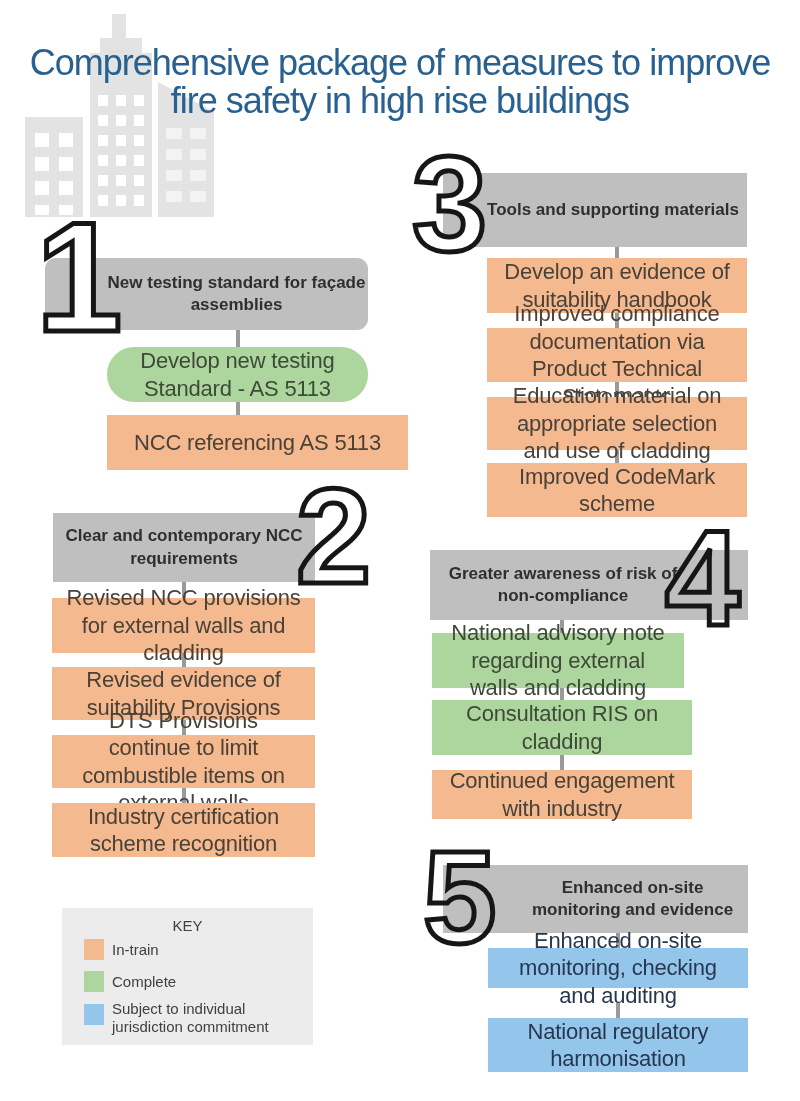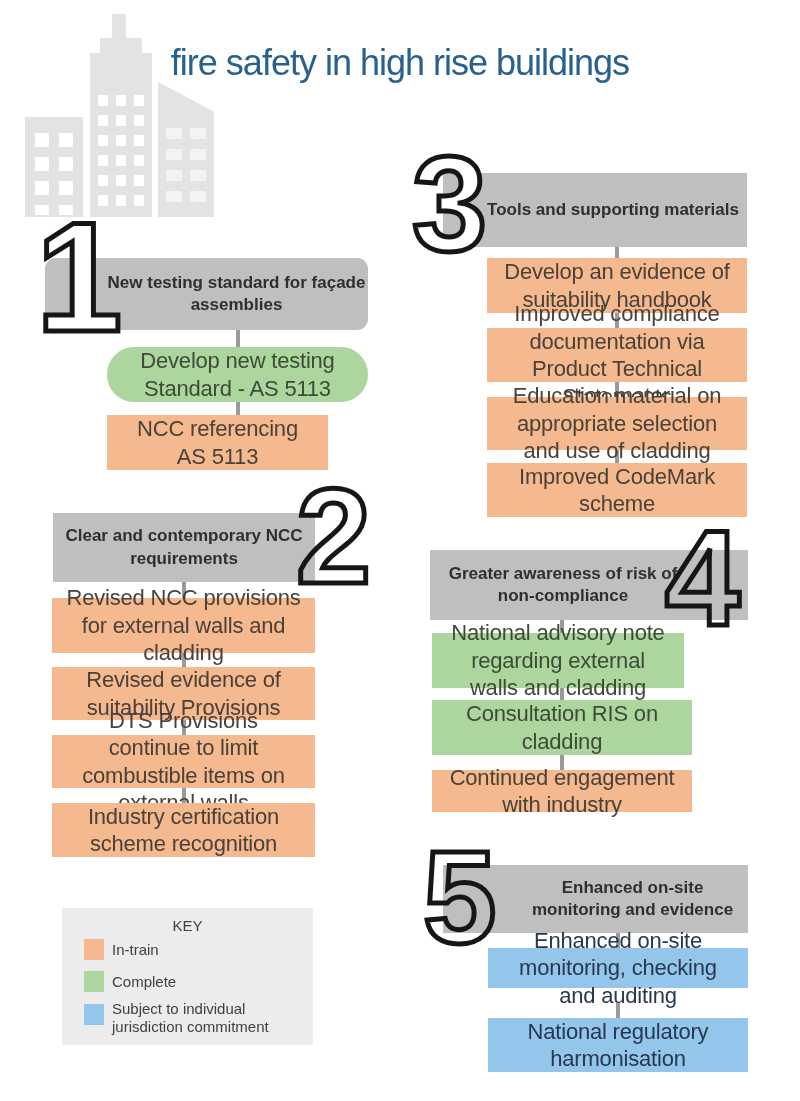--- a/index.html
+++ b/index.html
@@ -51,33 +51,34 @@
     </div>
     <div class="bldg" style="left:158px;top:82px;width:56px;height:135px;clip-path:polygon(0 0,100% 22%,100% 100%,0 100%);">
       <div class="windows win-right"></div>
     </div>
     <div class="bldg" style="left:25px;top:117px;width:58px;height:100px;">
       <div class="windows win-left"></div>
     </div>
   </div>
 
   <div class="title" style="color: rgb(40, 96, 143);">
+    <div>Comprehensive package of measures to improve</div>
     <div>fire safety in high rise buildings</div>
   </div>
 
   <div class="digit fill-white" style="left:36px;top:200px;font-size:155px;">1</div>
   <div class="sec-header" style="left: 45px; top: 258px; width: 323px; height: 72px; padding-left: 60px; box-sizing: border-box; background-color: rgb(191, 191, 191); border-radius: 11px;">
     <span>New testing standard for façade assemblies</span>
   </div>
   <div class="conn" style="left:236px;top:330px;height:17px;"></div>
   <div class="step t-complete" style="left: 107px; top: 347px; width: 261px; height: 55px; background-color: rgb(172, 214, 158); border-radius: 27px;">
     <span>Develop new testing Standard - AS 5113</span>
   </div>
   <div class="conn" style="left:236px;top:402px;height:13px;"></div>
-  <div class="step" style="left: 107px; top: 415px; width: 221px; height: 55px; background-color: rgb(245, 185, 143);">
+  <div class="step" style="left: 107px; top: 415px; width: 301px; height: 55px; background-color: rgb(245, 185, 143);">
     <span>NCC referencing AS 5113</span>
   </div>
 
   <div class="digit" style="left:296px;top:469px;font-size:135px;">2</div>
   <div class="sec-header" style="left: 53px; top: 513px; width: 262px; height: 69px; padding: 0px 10px; box-sizing: border-box; background-color: rgb(191, 191, 191);">
     <span>Clear and contemporary NCC requirements</span>
   </div>
   <div class="conn" style="left:182px;top:582px;height:16px;"></div>
   <div class="step" style="left: 52px; top: 598px; width: 263px; height: 55px; background-color: rgb(245, 185, 143);">
     <span>Revised NCC provisions for external walls and cladding</span>
@@ -122,21 +123,21 @@
   </div>
   <div class="conn" style="left:560px;top:620px;height:13px;"></div>
   <div class="step t-complete" style="left: 432px; top: 633px; width: 252px; height: 55px; background-color: rgb(172, 214, 158);">
     <span>National advisory note regarding external walls and cladding</span>
   </div>
   <div class="conn" style="left:560px;top:688px;height:12px;"></div>
   <div class="step t-complete" style="left: 432px; top: 700px; width: 260px; height: 55px; background-color: rgb(172, 214, 158);">
     <span>Consultation RIS on cladding</span>
   </div>
   <div class="conn" style="left:560px;top:755px;height:15px;"></div>
-  <div class="step" style="left: 432px; top: 770px; width: 260px; height: 42px; background-color: rgb(245, 185, 143); align-items: center;">
+  <div class="step" style="left: 432px; top: 770px; width: 260px; height: 49px; background-color: rgb(245, 185, 143); align-items: center;">
     <span>Continued engagement with industry</span>
   </div>
 
   <div class="digit" style="left:423px;top:832px;font-size:132px;">5</div>
   <div class="sec-header" style="left: 443px; top: 865px; width: 305px; height: 68px; padding-left: 78px; padding-right: 4px; box-sizing: border-box; background-color: rgb(191, 191, 191);">
     <span>Enhanced on-site monitoring and evidence</span>
   </div>
   <div class="conn" style="left:616px;top:933px;height:15px;"></div>
   <div class="step t-jurisdiction" style="left: 488px; top: 948px; width: 260px; height: 40px; background-color: rgb(148, 198, 236);">
     <span>Enhanced on-site monitoring, checking and auditing</span>

